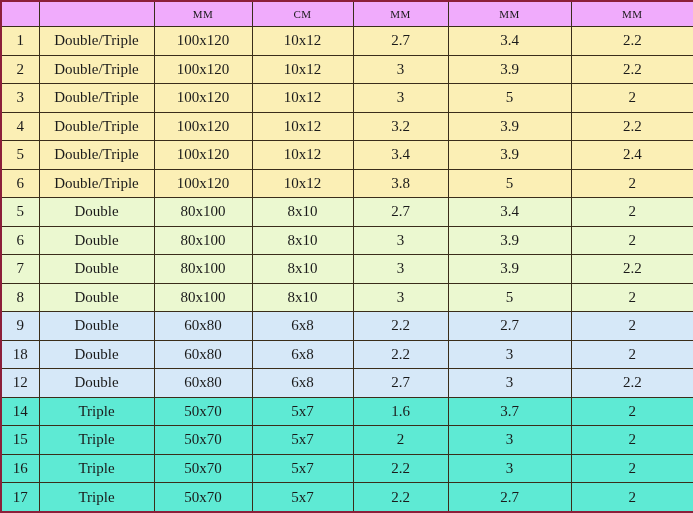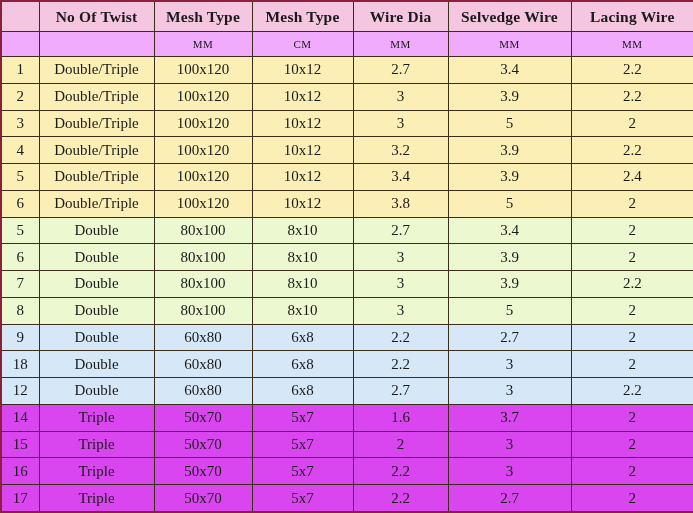--- a/index.html
+++ b/index.html
@@ -59,45 +59,36 @@
   }
 
   
   #spec-table tbody td {
     font-size: 15px;
     height: 24px;
   }
   tr.grp-yellow td { background: #fbefb5; }
   tr.grp-green  td { background: #ebf8d0; }
   tr.grp-blue   td { background: #d6e8f8; }
-  tr.grp-pink   td { background: #d946ef; }
+  tr.grp-pink   td { background: #5eead4; }
 </style>
 </head>
 <body>
 
 <table id="spec-table">
   <colgroup>
     <col class="col-sl">
     <col class="col-twist">
     <col class="col-mesh-mm">
     <col class="col-mesh-cm">
     <col class="col-wire">
     <col class="col-selv">
     <col class="col-lacing">
   </colgroup>
   <thead>
-    <tr class="hdr-row">
-      <th></th>
-      <th>No Of Twist</th>
-      <th>Mesh Type</th>
-      <th>Mesh Type</th>
-      <th>Wire Dia</th>
-      <th>Selvedge Wire</th>
-      <th>Lacing Wire</th>
-    </tr>
     <tr class="units-row">
       <td></td>
       <td></td>
       <td>MM</td>
       <td>CM</td>
       <td>MM</td>
       <td>MM</td>
       <td>MM</td>
     </tr>
   </thead>

